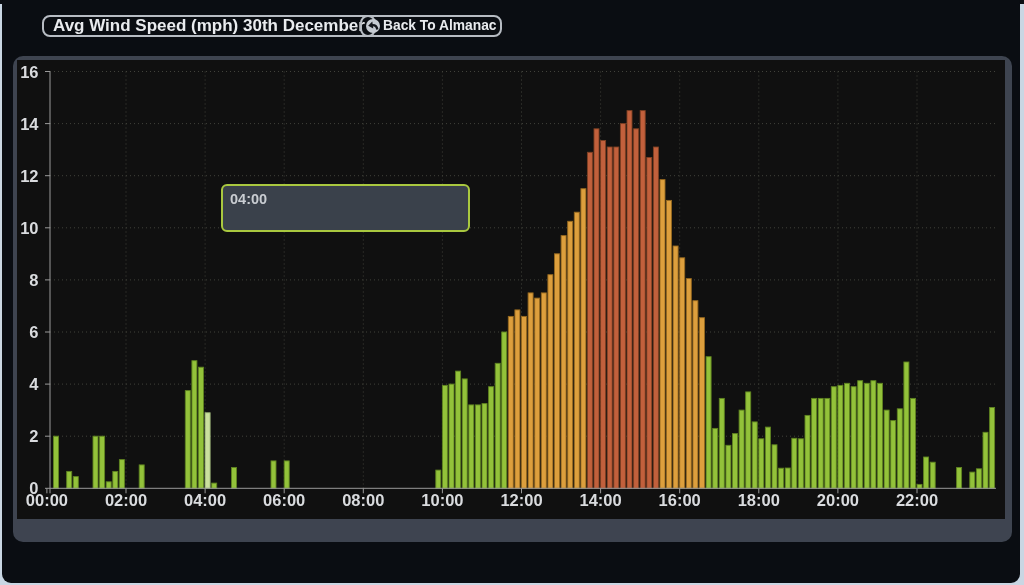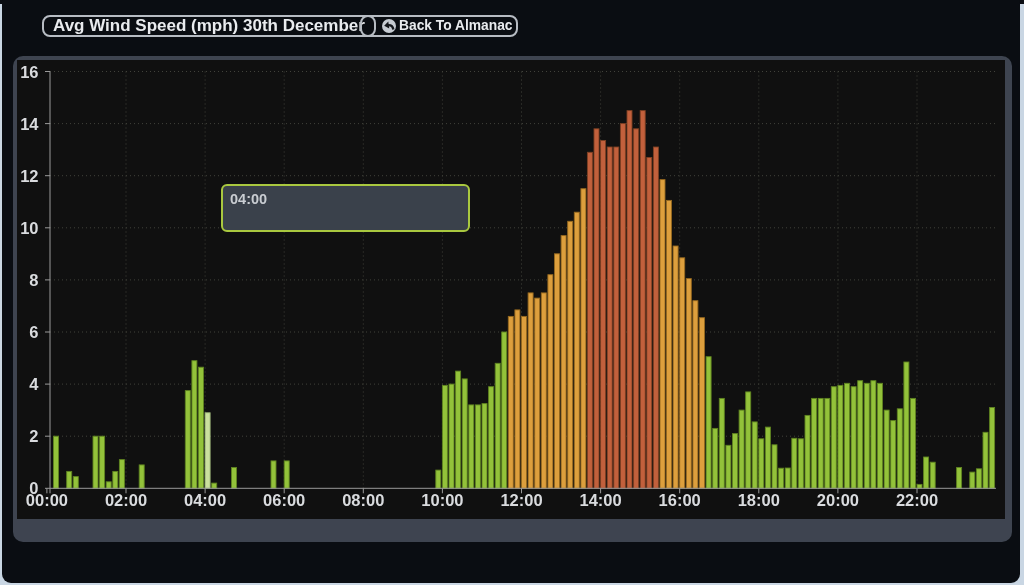--- a/index.html
+++ b/index.html
@@ -1,20 +1,20 @@
 <!DOCTYPE html>
 <html><head>
 <meta charset="utf-8">
 <style>
   html,body { margin:0; padding:0; }
   body { width:1024px; height:585px; background:#c9d6e3; font-family:"Liberation Sans", sans-serif; overflow:hidden; position:relative; }
   #shell { position:absolute; left:2px; top:-6px; width:1018px; height:589px; background:#0a0d12; border-radius:9px; }
   .btn { position:absolute; top:21px; height:18px; border:2px solid #b7bcc3; border-radius:8px; color:#e9ebee;
          font-size:17px; font-weight:bold; line-height:18px; padding:0 9px; white-space:nowrap; }
-  #btn2 { padding:0 4px 0 20px; font-size:13.8px; }
+  #btn2 { padding:0 4px 0 4px; font-size:13.8px; }
   #panel { position:absolute; left:11px; top:62px; width:999px; height:486px; background:#3e4450; border-radius:10px; }
   #chart { position:absolute; left:4px; top:4px; width:988px; height:459px; background:#101010; }
   .al { font-size:16.5px; font-weight:bold; fill:#d9dbde; font-family:"Liberation Sans", sans-serif; }
   #tip { position:absolute; left:219px; top:190px; width:231px; height:39px; background:#3a414b;
          border:2px solid #a9c83f; border-radius:6px; padding:5px 7px 0; font-size:14.5px; font-weight:bold; line-height:17.5px; }
   #tip .t1 { color:#c9cdd2; }
   #tip .t2 { color:#f4f6f8; }
   .ico { display:inline-block; vertical-align:-3px; margin-right:3px; }
 </style>
 </head>

